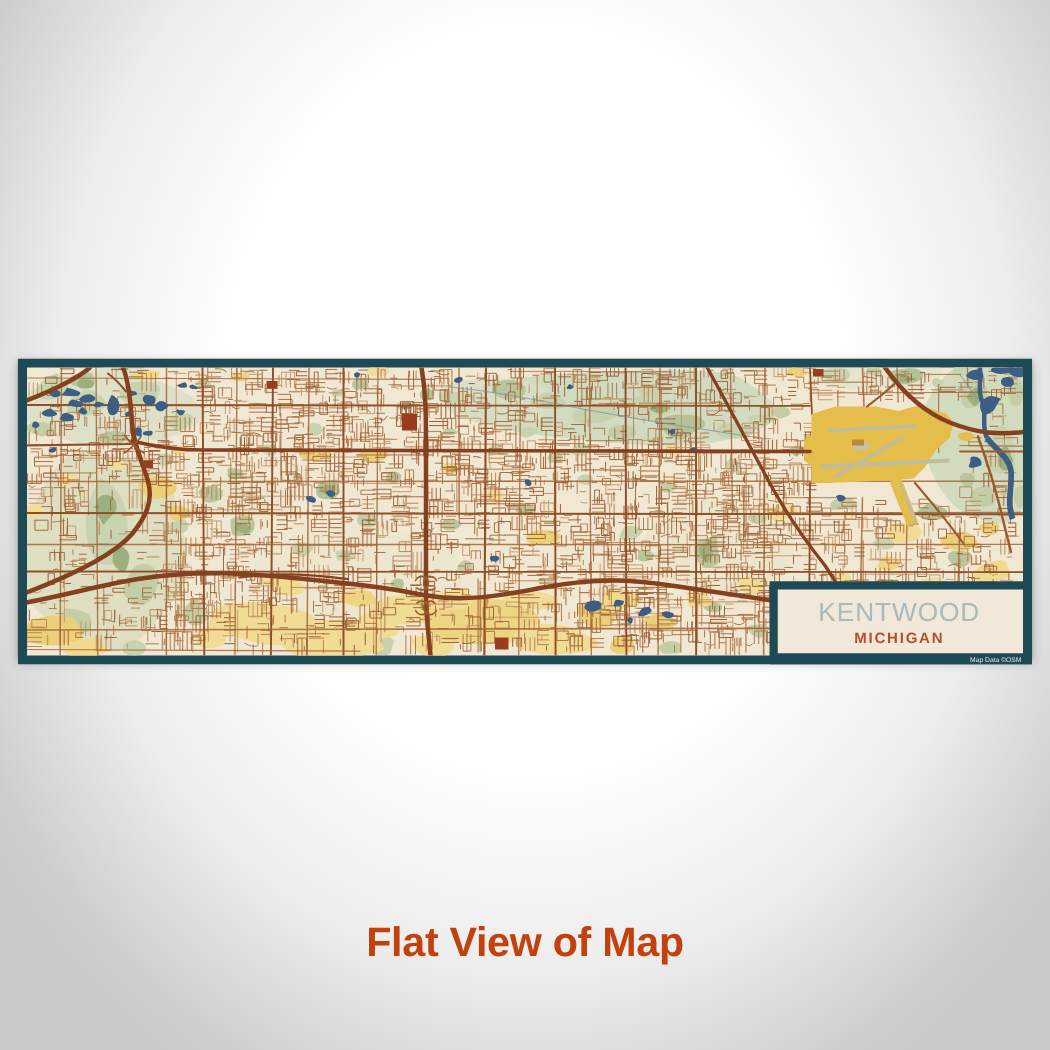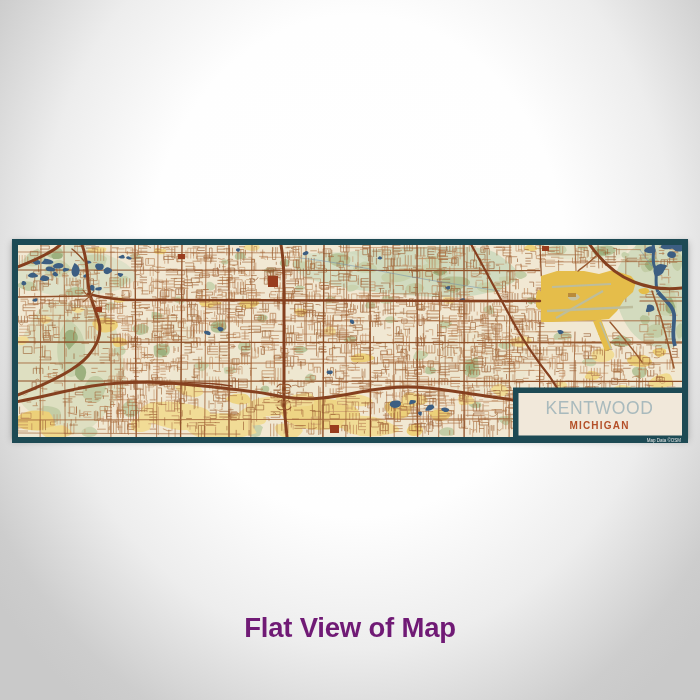--- a/index.html
+++ b/index.html
@@ -317,12 +317,12 @@
 <rect x="518.5" y="393" width="163.5" height="42.5" fill="#f1e8da"></rect>
       </g>
 
 <text x="599.5" y="414" font-size="17.5" letter-spacing="0.6" fill="#a9babd" text-anchor="middle" font-family="Liberation Sans,sans-serif">KENTWOOD</text>
 
 <text x="599.5" y="428.5" font-size="10" font-weight="bold" letter-spacing="1.2" fill="#b44f28" text-anchor="middle" font-family="Liberation Sans,sans-serif">MICHIGAN</text>
 
 <text x="681" y="441.5" font-size="4.5" fill="#e8e8e8" text-anchor="end" font-family="Liberation Sans,sans-serif">Map Data ©OSM</text>
 </svg></div>
 
-<div style="position:absolute;left:0;top:612px;width:700px;text-align:center;font-size:27.5px;font-weight:bold;color:#701a75;letter-spacing:-0.2px;">Flat View of Map</div>
+<div style="position:absolute;left:0;top:612px;width:700px;text-align:center;font-size:27.5px;font-weight:bold;color:#c2410c;letter-spacing:-0.2px;">Flat View of Map</div>
 </body></html>

